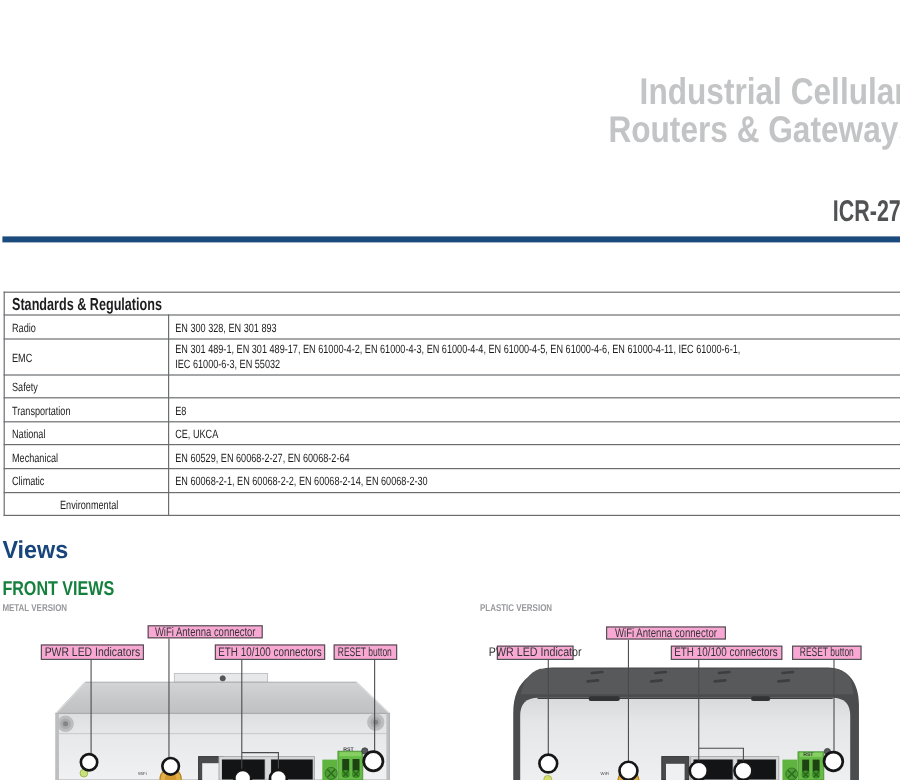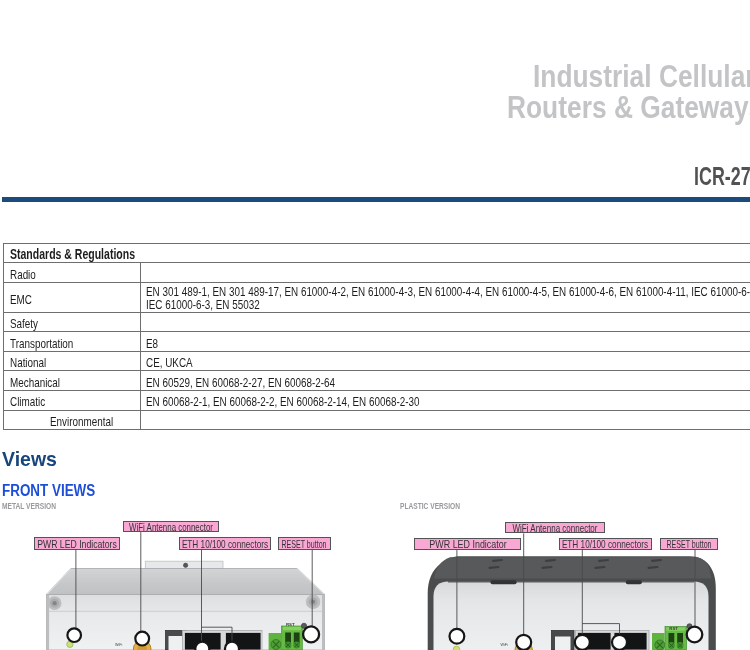--- a/index.html
+++ b/index.html
@@ -2,21 +2,21 @@
 <html><head>
 <meta charset="utf-8">
 <style>
   html,body{margin:0;padding:0;background:#fff;}
   body{font-family:"Liberation Sans",sans-serif;}
   #page{position:relative;width:750px;height:650px;overflow:hidden;background:#fff;}
   .cond{display:inline-block;transform-origin:0 0;white-space:nowrap;}
   .condc{position:absolute;left:50%;white-space:nowrap;line-height:normal;}
   .hline{position:absolute;height:1px;background:#6d6e70;}
   .vline{position:absolute;width:1px;background:#6d6e70;}
-  .trow{position:absolute;font-size:13px;color:#1d1d1f;}
+  .trow{position:absolute;font-size:10px;color:#1d1d1f;}
   .lbl{position:absolute;border:1px solid #525354;box-sizing:border-box;font-size:10.4px;color:#333334;text-align:center;background:#f9a8d4;}
 </style>
 </head>
 <body>
 <div id="page">
 
   <div style="position:absolute;left:533px;top:60.9px;font-size:31px;font-weight:bold;color:#c3c4c6;line-height:1;white-space:nowrap;"><span class="cond" style="transform:scaleX(0.85);">Industrial Cellular</span></div>
 
   <div style="position:absolute;left:506.8px;top:92.3px;font-size:31px;font-weight:bold;color:#c3c4c6;line-height:1;white-space:nowrap;"><span class="cond" style="transform:scaleX(0.85);">Routers &amp; Gateways</span></div>
 
@@ -25,20 +25,21 @@
   <div style="position:absolute;left:2px;top:197.4px;width:748px;height:4.4px;background:#1b4a7d;"></div>
 
   <div class="hline" style="left:3px;top:243px;width:747px;"></div>
 
   <div class="trow" style="left:9.5px;top:245.3px;height:18.5px;line-height:18.5px;font-size:14.5px;font-weight:bold;"><span class="cond" style="transform:scaleX(0.725);">Standards &amp; Regulations</span></div>
 
   <div class="hline" style="left:3px;top:261.8px;width:747px;"></div>
 
   <div class="trow" style="left:10px;top:264.8px;height:20.5px;line-height:20.5px;"><span class="cond" style="transform:scaleX(0.76);">Radio</span></div>
 
+  <div class="trow" style="left:146px;top:264.8px;height:20.5px;line-height:20.5px;"><span class="cond" style="transform:scaleX(0.76);">EN 300 328, EN 301 893</span></div>
 
   <div class="hline" style="left:3px;top:282.3px;width:747px;"></div>
 
   <div class="trow" style="left:10px;top:285.2px;height:29.5px;line-height:29.5px;"><span class="cond" style="transform:scaleX(0.76);">EMC</span></div>
 
   <div class="trow" style="left:146px;top:286.1px;line-height:12.4px;"><span class="cond" style="transform:scaleX(0.76);">EN 301 489-1, EN 301 489-17, EN 61000-4-2, EN 61000-4-3, EN 61000-4-4, EN 61000-4-5, EN 61000-4-6, EN 61000-4-11, IEC 61000-6-1,</span><br><span class="cond" style="transform:scaleX(0.76);">IEC 61000-6-3, EN 55032</span></div>
 
   <div class="hline" style="left:3px;top:311.8px;width:747px;"></div>
 
   <div class="trow" style="left:10px;top:314.3px;height:19.5px;line-height:19.5px;"><span class="cond" style="transform:scaleX(0.76);">Safety</span></div>
@@ -74,21 +75,21 @@
 
 
   <div class="hline" style="left:3px;top:429.3px;width:747px;"></div>
 
   <div class="vline" style="left:3px;top:243px;height:187px;"></div>
 
   <div class="vline" style="left:140px;top:261.8px;height:168px;"></div>
 
   <div style="position:absolute;left:1.8px;top:448.6px;font-size:20.5px;font-weight:bold;color:#17457c;line-height:1;"><span class="cond" style="transform:scaleX(0.95);">Views</span></div>
 
-  <div style="position:absolute;left:1.5px;top:482.9px;font-size:16.8px;font-weight:bold;color:#1d4ed8;line-height:1;"><span class="cond" style="transform:scaleX(0.80);">FRONT VIEWS</span></div>
+  <div style="position:absolute;left:1.5px;top:482.9px;font-size:16.8px;font-weight:bold;color:#15803d;line-height:1;"><span class="cond" style="transform:scaleX(0.80);">FRONT VIEWS</span></div>
 
   <div style="position:absolute;left:1.7px;top:502.9px;font-size:8.2px;font-weight:bold;color:#97999c;line-height:1;text-align:right;"><span class="cond" style="transform:scaleX(0.81);">METAL VERSION</span></div>
 
   <div style="position:absolute;left:400.2px;top:502.9px;font-size:8.2px;font-weight:bold;color:#97999c;line-height:1;"><span class="cond" style="transform:scaleX(0.81);">PLASTIC VERSION</span></div>
 
   <div class="lbl" style="left:123.4px;top:520.5px;width:96.1px;height:11.6px;line-height:9.6px;">
       <span class="condc" style="transform:translateX(-50%) scaleX(0.76);top:0.3px;">WiFi Antenna connector</span>
     </div>
 
   <div class="lbl" style="left:34.1px;top:537.3px;width:86.3px;height:12.3px;line-height:10.3px;">
@@ -100,21 +101,21 @@
     </div>
 
   <div class="lbl" style="left:277.7px;top:537.3px;width:52.9px;height:12.3px;line-height:10.3px;">
       <span class="condc" style="transform:translateX(-50%) scaleX(0.68);top:0.3px;">RESET button</span>
     </div>
 
   <div class="lbl" style="left:505px;top:521.7px;width:100.3px;height:11.7px;line-height:9.7px;">
       <span class="condc" style="transform:translateX(-50%) scaleX(0.77);top:0.3px;">WiFi Antenna connector</span>
     </div>
 
-  <div class="lbl" style="left:414px;top:537.6px;width:107px;height:12.1px;line-height:10.1px;">
+  <div class="lbl" style="left:414px;top:537.6px;width:64px;height:12.1px;line-height:10.1px;">
       <span class="condc" style="transform:translateX(-50%) scaleX(0.858);top:0.3px;">PWR LED Indicator</span>
     </div>
 
   <div class="lbl" style="left:558.7px;top:537.6px;width:93.3px;height:12.1px;line-height:10.1px;">
       <span class="condc" style="transform:translateX(-50%) scaleX(0.79);top:0.3px;">ETH 10/100 connectors</span>
     </div>
 
   <div class="lbl" style="left:660.4px;top:537.6px;width:57.9px;height:12.1px;line-height:10.1px;">
       <span class="condc" style="transform:translateX(-50%) scaleX(0.68);top:0.3px;">RESET button</span>
     </div>

